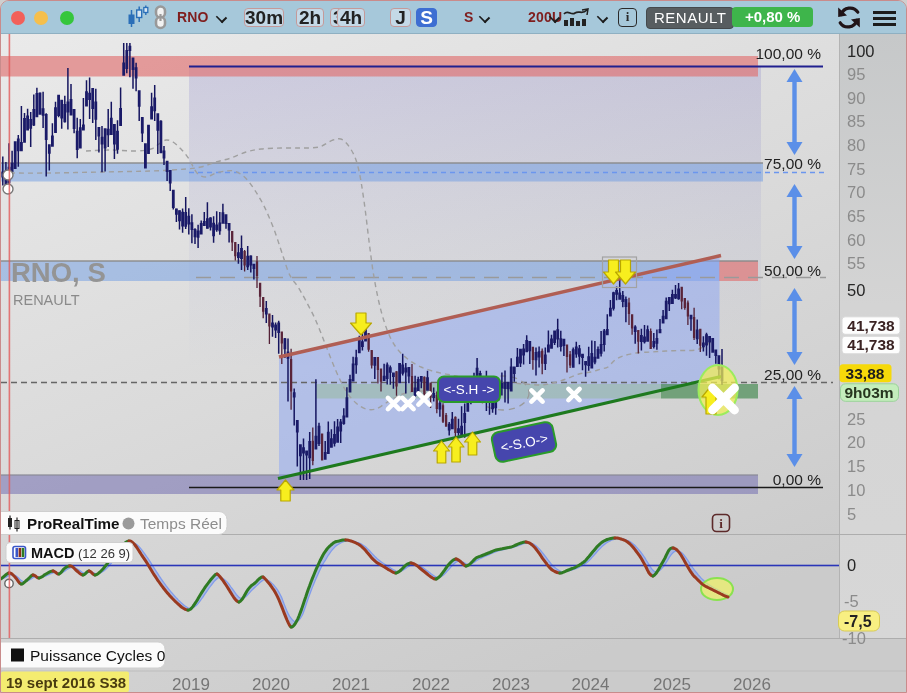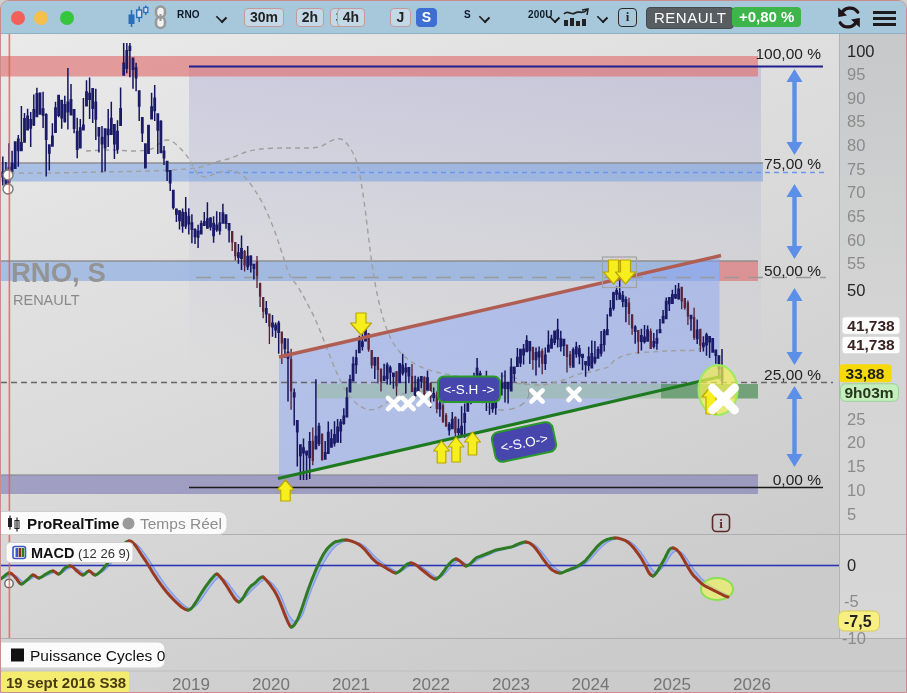--- a/index.html
+++ b/index.html
@@ -1,27 +1,27 @@
 <!DOCTYPE html>
 <html><head><meta charset="utf-8">
 <style>
 html,body{margin:0;padding:0;width:907px;height:693px;overflow:hidden;font-family:"Liberation Sans",sans-serif;background:#cfcfcf}
 #frame{position:relative;width:905px;height:691px;border:1px solid #c98b8b;border-radius:9px 9px 0 0;overflow:hidden}
 #tb{position:absolute;left:0;top:0;width:907px;height:32px;background:#a6c8da;border-bottom:1px solid #8fb0c2}
 .tl{position:absolute;top:9.5px;width:14px;height:14px;border-radius:50%}
 #cndl{position:absolute;left:126px;top:4px}
 #chain{position:absolute;left:151px;top:4px}
-.lbl{position:absolute;top:8px;font-size:10px;color:#0f172a;letter-spacing:0.2px}
+.lbl{position:absolute;top:8px;font-size:14px;color:#7f1d1d;letter-spacing:0.2px}
 .chev{position:absolute;top:12px;width:9px;height:9px}
 .chev::before{content:"";position:absolute;left:0;top:0;width:7px;height:7px;border-right:2.4px solid #1c1c1c;border-bottom:2.4px solid #1c1c1c;transform:rotate(45deg) scale(1,.8)}
-.btn{position:absolute;top:7px;height:17px;background:#c4d9e7;border:1px solid #c49a9a;border-radius:4px;font-size:14px;font-weight:bold;color:#222;text-align:center;line-height:17px}
+.btn{position:absolute;top:7px;height:17px;background:#c4d9e7;border:1px solid #c49a9a;border-radius:4px;font-size:19px;font-weight:bold;color:#222;text-align:center;line-height:17px}
 .btn.sel{background:#3d6ed2;border-color:#3d6ed2;color:#fff}
 #ibtn{position:absolute;left:617px;top:7px;width:17px;height:17px;border:1.6px solid #2a2a2a;border-radius:4px;color:#2a2a2a;font-weight:bold;font-size:13px;text-align:center;line-height:16px;font-family:"Liberation Serif",serif}
 #ren{position:absolute;left:645px;top:6px;height:20px;line-height:20px;padding:0 7px;background:#575d60;border:1px solid #44494c;border-radius:4px;color:#fff;font-size:15px;letter-spacing:0.5px}
-#pct{position:absolute;left:731px;top:6px;height:20px;line-height:20px;padding:0 7px;background:#3eb54b;border-radius:4px;color:#fff;font-size:15px;font-weight:bold}
+#pct{position:absolute;left:731px;top:6px;height:20px;line-height:20px;padding:0 13px;background:#3eb54b;border-radius:4px;color:#fff;font-size:15px;font-weight:bold}
 .hamb{position:absolute;left:872px;top:10px;width:23px;height:3px;background:#1c1c1c;box-shadow:0 6px 0 #1c1c1c,0 12px 0 #1c1c1c}
 #chart{position:absolute;left:0;top:0}
 </style></head>
 <body>
 <div id="frame">
 <div id="chart"><svg width="907" height="693" viewBox="0 0 907 693" font-family="Liberation Sans, sans-serif">
 <defs>
 <linearGradient id="bgG" x1="0" y1="0" x2="0.55" y2="1">
  <stop offset="0" stop-color="#eaeaea"></stop>
             <stop offset="0.5" stop-color="#dbdbdb"></stop>

